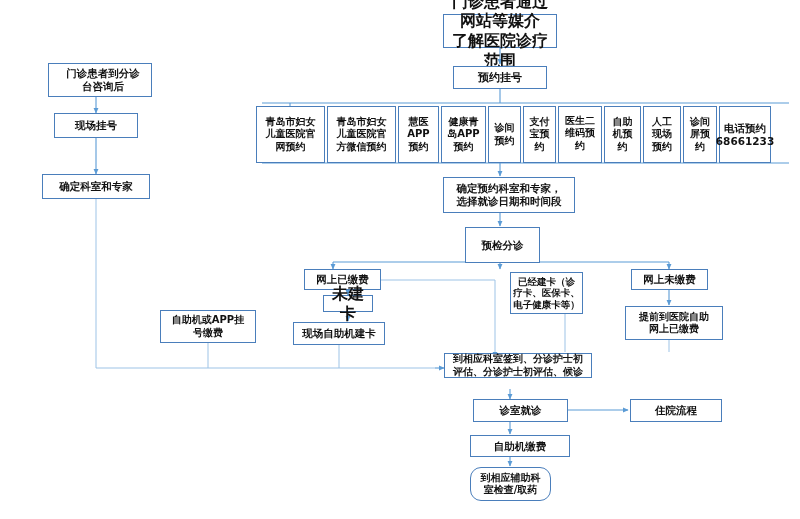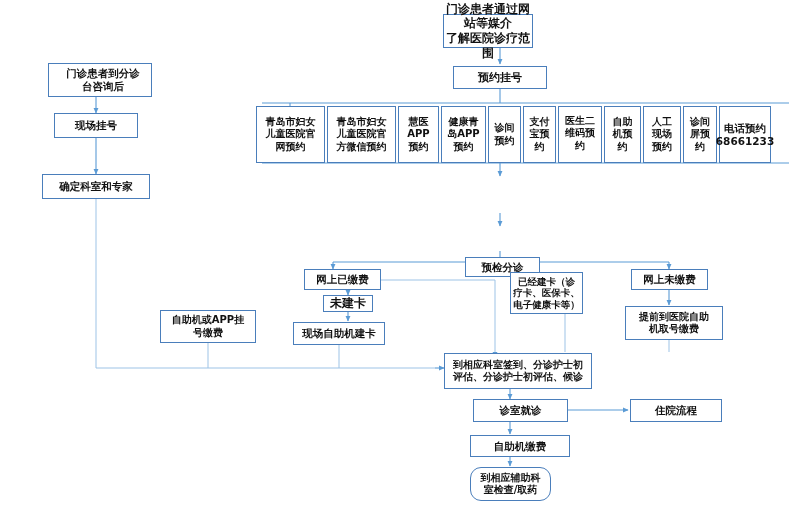--- a/index.html
+++ b/index.html
@@ -89,21 +89,21 @@
 
     <path class="wire" d="M510,389 L510,399" marker-end="url(#ah)"></path>
 
     <path class="wire" d="M568,410 L628,410" marker-end="url(#ah)"></path>
 
     <path class="wire" d="M510,422 L510,434" marker-end="url(#ah)"></path>
 
     <path class="wire" d="M510,457 L510,466" marker-end="url(#ah)"></path>
   </svg>
 
-  <div class="node" style="left:443px;top:14px;width:90px;height:34px;font-size:12px;">门诊患者通过网站等媒介
+  <div class="node" style="left:443px;top:14px;width:114px;height:34px;font-size:16px;">门诊患者通过网站等媒介
 了解医院诊疗范围</div>
 
   <div class="node" style="left:453px;top:66px;width:94px;height:23px;font-size:11px;">预约挂号</div>
 
   <div class="node" style="left:48px;top:63px;width:104px;height:34px;font-size:10.5px;padding-left:8px;">门诊患者到分诊
 台咨询后</div>
 
   <div class="node" style="left:54px;top:113px;width:84px;height:25px;font-size:10.5px;">现场挂号</div>
 
   <div class="node" style="left:42px;top:174px;width:108px;height:25px;font-size:10.5px;">确定科室和专家</div>
@@ -143,42 +143,44 @@
 现场
 预约</div>
 
   <div class="node" style="left:683px;top:106px;width:34px;height:57px;font-size:10px;">诊间
 屏预
 约</div>
 
   <div class="node" style="left:719px;top:106px;width:52px;height:57px;font-size:10.5px;">电话预约
 68661233</div>
 
+  <div class="node" style="left:443px;top:177px;width:132px;height:36px;font-size:10.5px;">确定预约科室和专家，
+选择就诊日期和时间段</div>
 
-  <div class="node" style="left:465px;top:227px;width:75px;height:20px;font-size:10.5px;margin-top:30px;">预检分诊</div>
+  <div class="node" style="left:465px;top:227px;width:75px;height:36px;font-size:10.5px;">预检分诊</div>
 
   <div class="node" style="left:304px;top:269px;width:77px;height:21px;font-size:10.5px;">网上已缴费</div>
 
-  <div class="node" style="left:323px;top:295px;width:50px;height:17px;font-size:12px;">未建卡</div>
+  <div class="node" style="left:323px;top:295px;width:50px;height:17px;font-size:16px;">未建卡</div>
 
   <div class="node" style="left:293px;top:322px;width:92px;height:23px;font-size:10.5px;">现场自助机建卡</div>
 
   <div class="node" style="left:510px;top:272px;width:73px;height:42px;font-size:9.5px;">已经建卡（诊
 疗卡、医保卡、
 电子健康卡等）</div>
 
   <div class="node" style="left:631px;top:269px;width:77px;height:21px;font-size:10.5px;">网上未缴费</div>
 
   <div class="node" style="left:625px;top:306px;width:98px;height:34px;font-size:10px;">提前到医院自助
-机取号缴费</div>
+网上已缴费</div>
 
   <div class="node" style="left:160px;top:310px;width:96px;height:33px;font-size:10px;">自助机或APP挂
 号缴费</div>
 
-  <div class="node" style="left:444px;top:353px;width:148px;height:36px;font-size:10px;">到相应科室签到、分诊护士初
+  <div class="node" style="left:444px;top:353px;width:148px;height:25px;font-size:10px;">到相应科室签到、分诊护士初
 评估、分诊护士初评估、候诊</div>
 
   <div class="node" style="left:473px;top:399px;width:95px;height:23px;font-size:10.5px;">诊室就诊</div>
 
   <div class="node" style="left:630px;top:399px;width:92px;height:23px;font-size:10.5px;">住院流程</div>
 
   <div class="node" style="left:470px;top:435px;width:100px;height:22px;font-size:10.5px;">自助机缴费</div>
 
   <div class="node" style="left:470px;top:467px;width:81px;height:34px;font-size:10px;border-radius:11px;">到相应辅助科
 室检查/取药</div>

